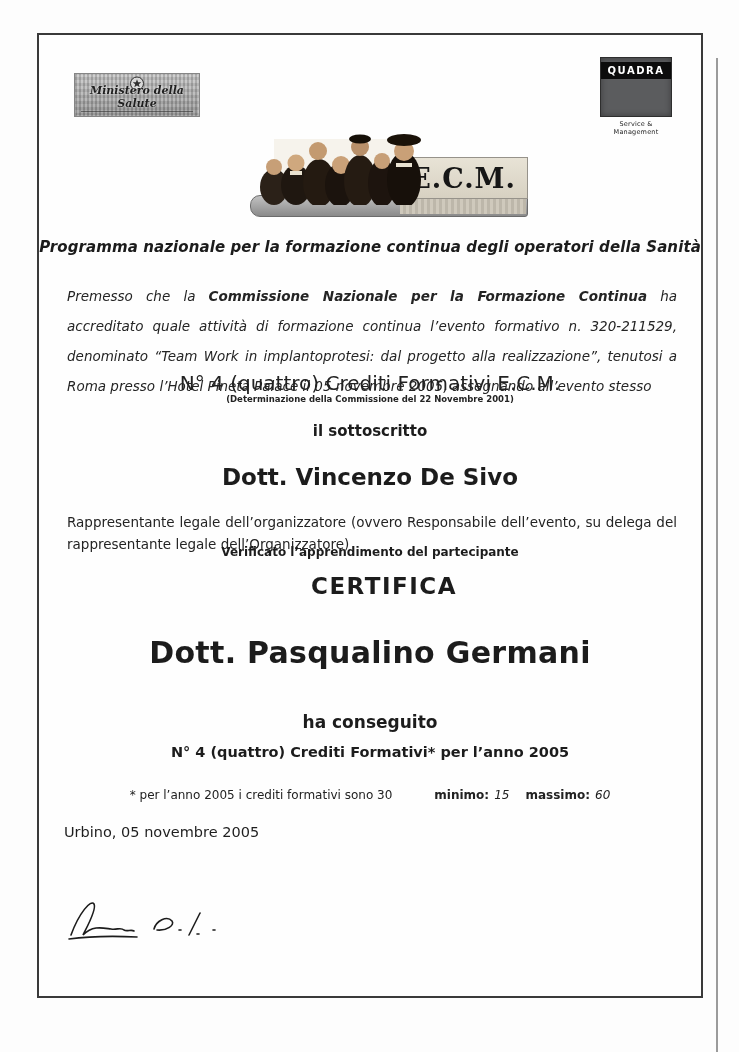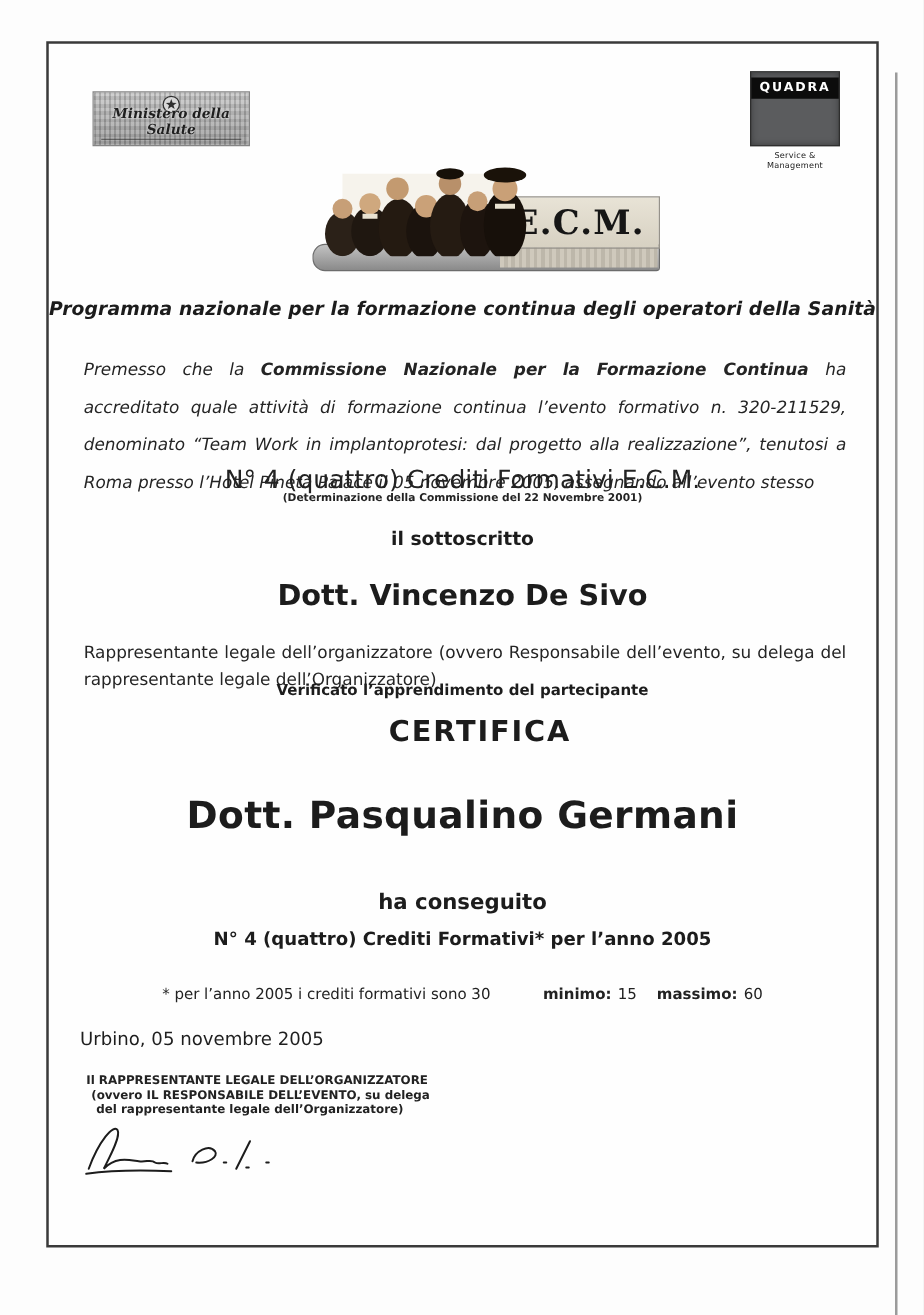--- a/index.html
+++ b/index.html
@@ -76,21 +76,21 @@
   .verification{top:510px;font-size:12px;font-weight:700;}
   .certifica{top:538px;font-size:23px;font-weight:700;letter-spacing:1.5px;padding-left:28px;}
   .che-il{top:576px;font-size:12px;}
   .recipient{top:600px;font-size:30px;font-weight:700;letter-spacing:.3px;}
   .achieved{top:677px;font-size:17px;font-weight:700;}
   .credits-awarded{top:709px;font-size:14.5px;font-weight:700;}
   .footnote{top:753px;font-size:12px;color:#222;}
   .footnote .lbl{font-weight:700;}
   .footnote .gap1{margin-left:42px;}
   .footnote .gap2{margin-left:16px;}
-  .footnote .val{margin-left:5px;}
+  .footnote .val{margin-left:5px;font-style:italic;}
   .place-date{position:absolute;top:789px;left:25px;font-size:14.5px;color:#1e1e1e;}
   .rep-block{position:absolute;top:824px;left:30px;font-size:9.5px;font-weight:700;
     line-height:11.5px;color:#222;}
   .rep-block div:nth-child(2){margin-left:4px;}
   .rep-block div:nth-child(3){margin-left:8px;}
   .signature{position:absolute;top:860px;left:18px;}
 </style>
 </head>
 <body>
 
@@ -161,25 +161,20 @@
     <div class="t recipient">Dott. Pasqualino Germani</div>
     <div class="t achieved">ha conseguito</div>
     <div class="t credits-awarded">N° 4 (quattro) Crediti Formativi* per l’anno 2005</div>
 
     <div class="t footnote">
       <span>* per l’anno 2005 i crediti formativi sono 30</span><span class="lbl gap1">minimo:</span><span class="val">15</span><span class="lbl gap2">massimo:</span><span class="val">60</span>
     </div>
 
     <div class="place-date">Urbino, 05 novembre 2005</div>
 
-    <div class="rep-block">
-      <div>Il RAPPRESENTANTE LEGALE DELL’ORGANIZZATORE</div>
-      <div>(ovvero IL RESPONSABILE DELL’EVENTO, su delega</div>
-      <div>del rappresentante legale dell’Organizzatore)</div>
-    </div>
 
     <svg class="signature" width="190" height="52" viewBox="0 0 190 52">
       <g fill="none" stroke="#1c1c1c" stroke-width="1.6" stroke-linecap="round">
         <path d="M14,40 C22,18 34,4 37,9 C40,14 30,32 26,40 C36,30 46,33 54,34 C60,35 64,32 67,35 C70,37 74,34 77,36"></path>
         <path d="M12,44 C34,41 58,41 80,42"></path>
         <path d="M97,34 C99,26 110,20 115,26 C118,30 110,36 100,35"></path>
         <path d="M122,35 L124,35"></path>
         <path d="M143,18 L132,40"></path>
         <path d="M140,39 L142,39"></path>
         <path d="M156,35 L158,35"></path>

